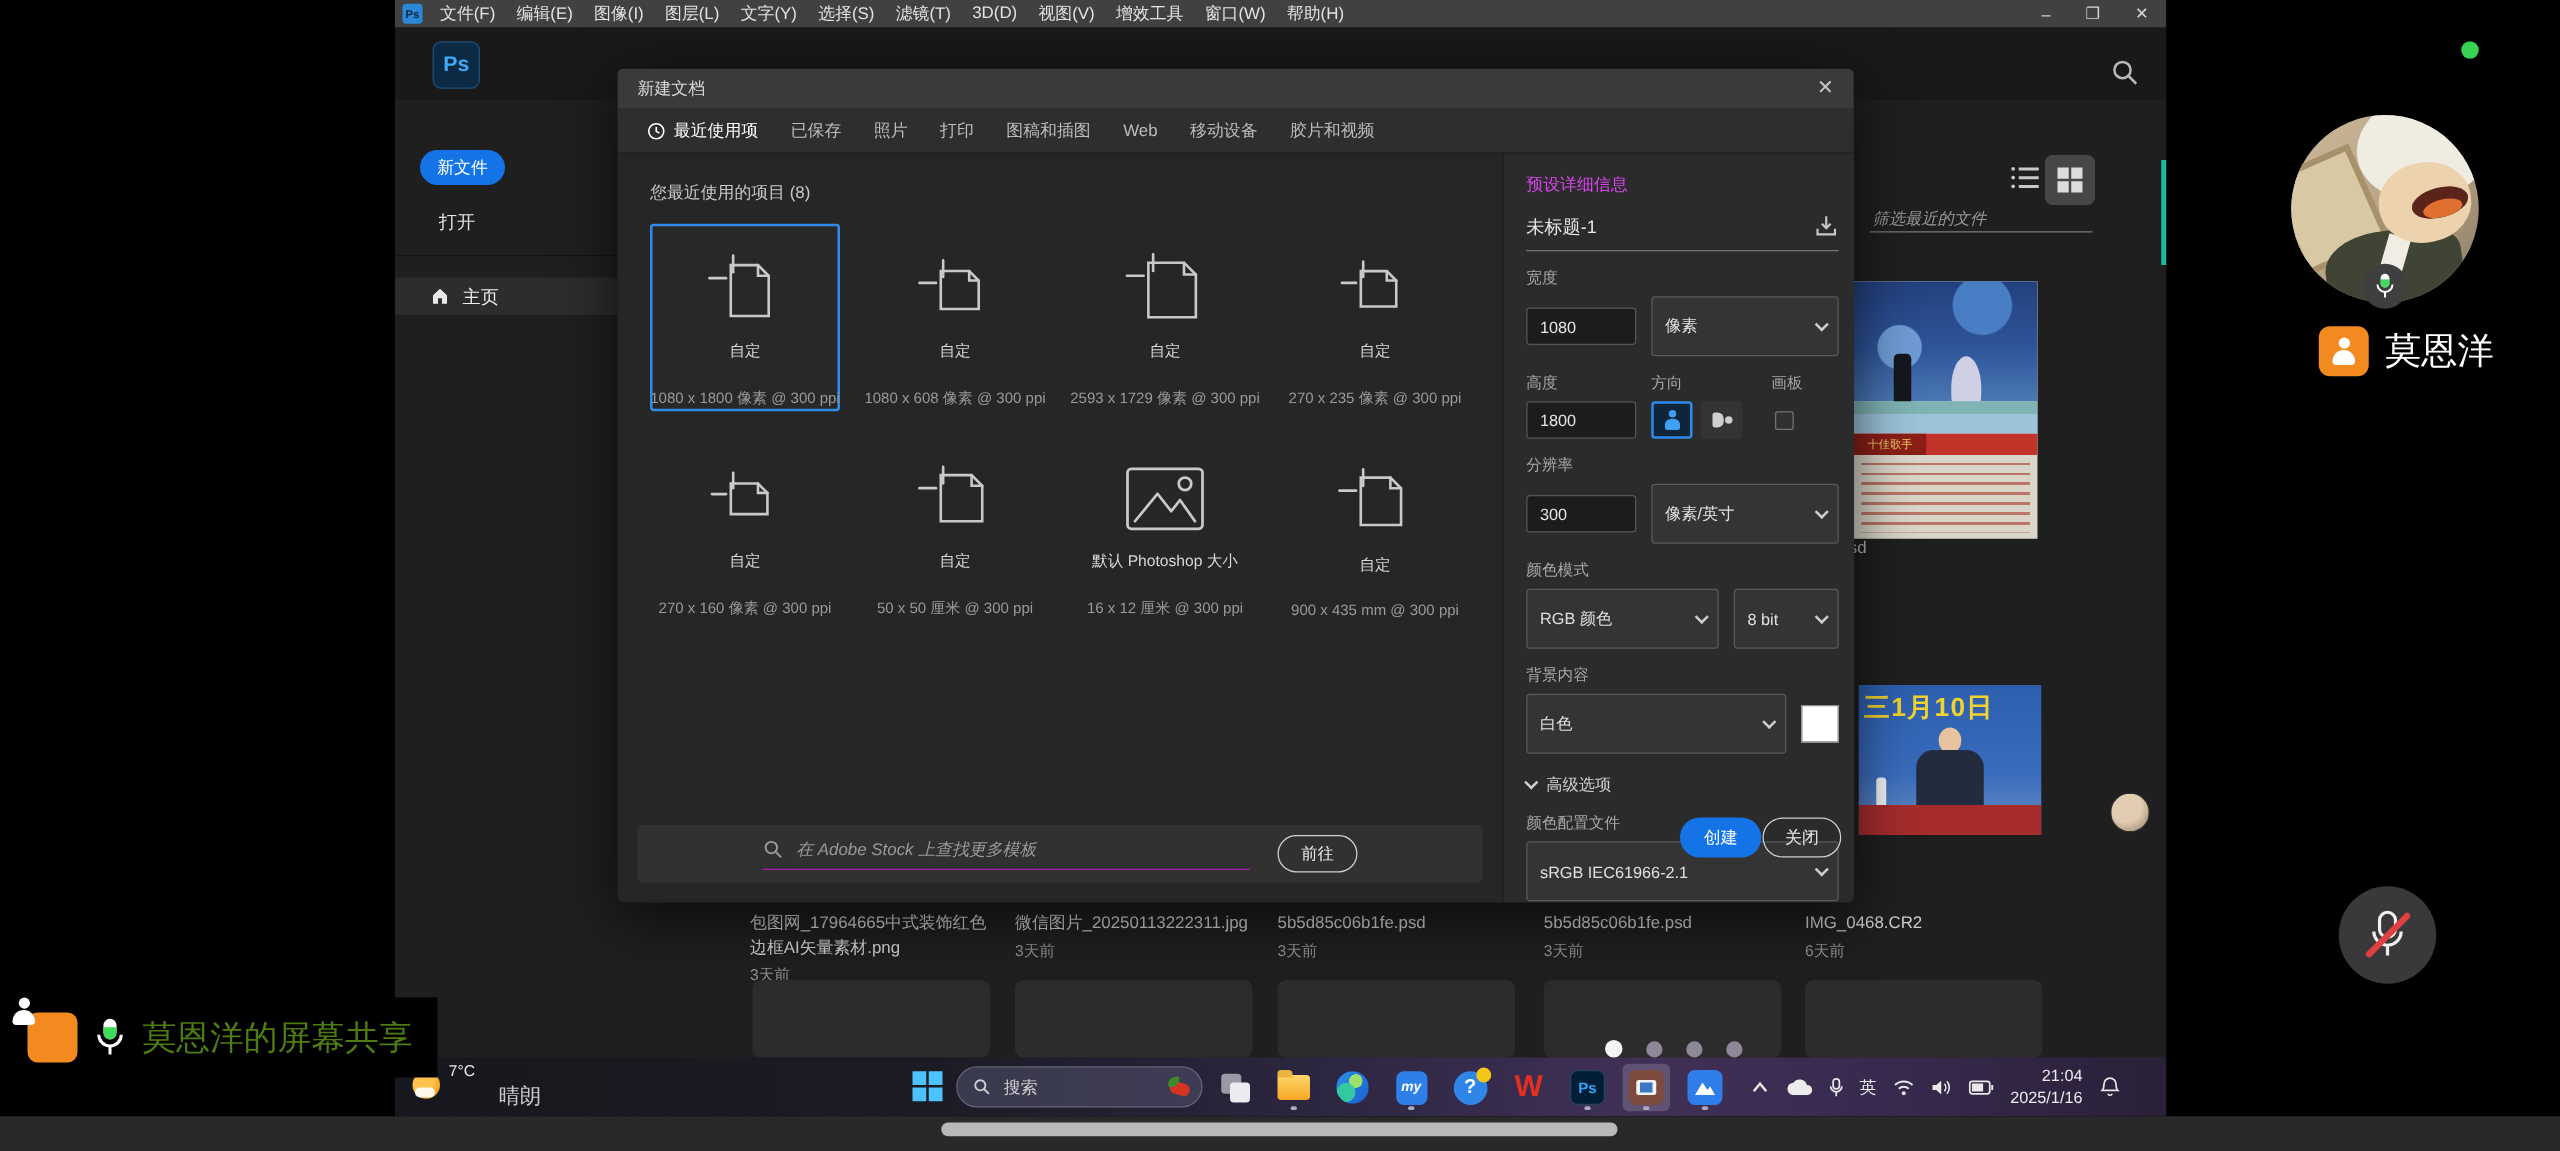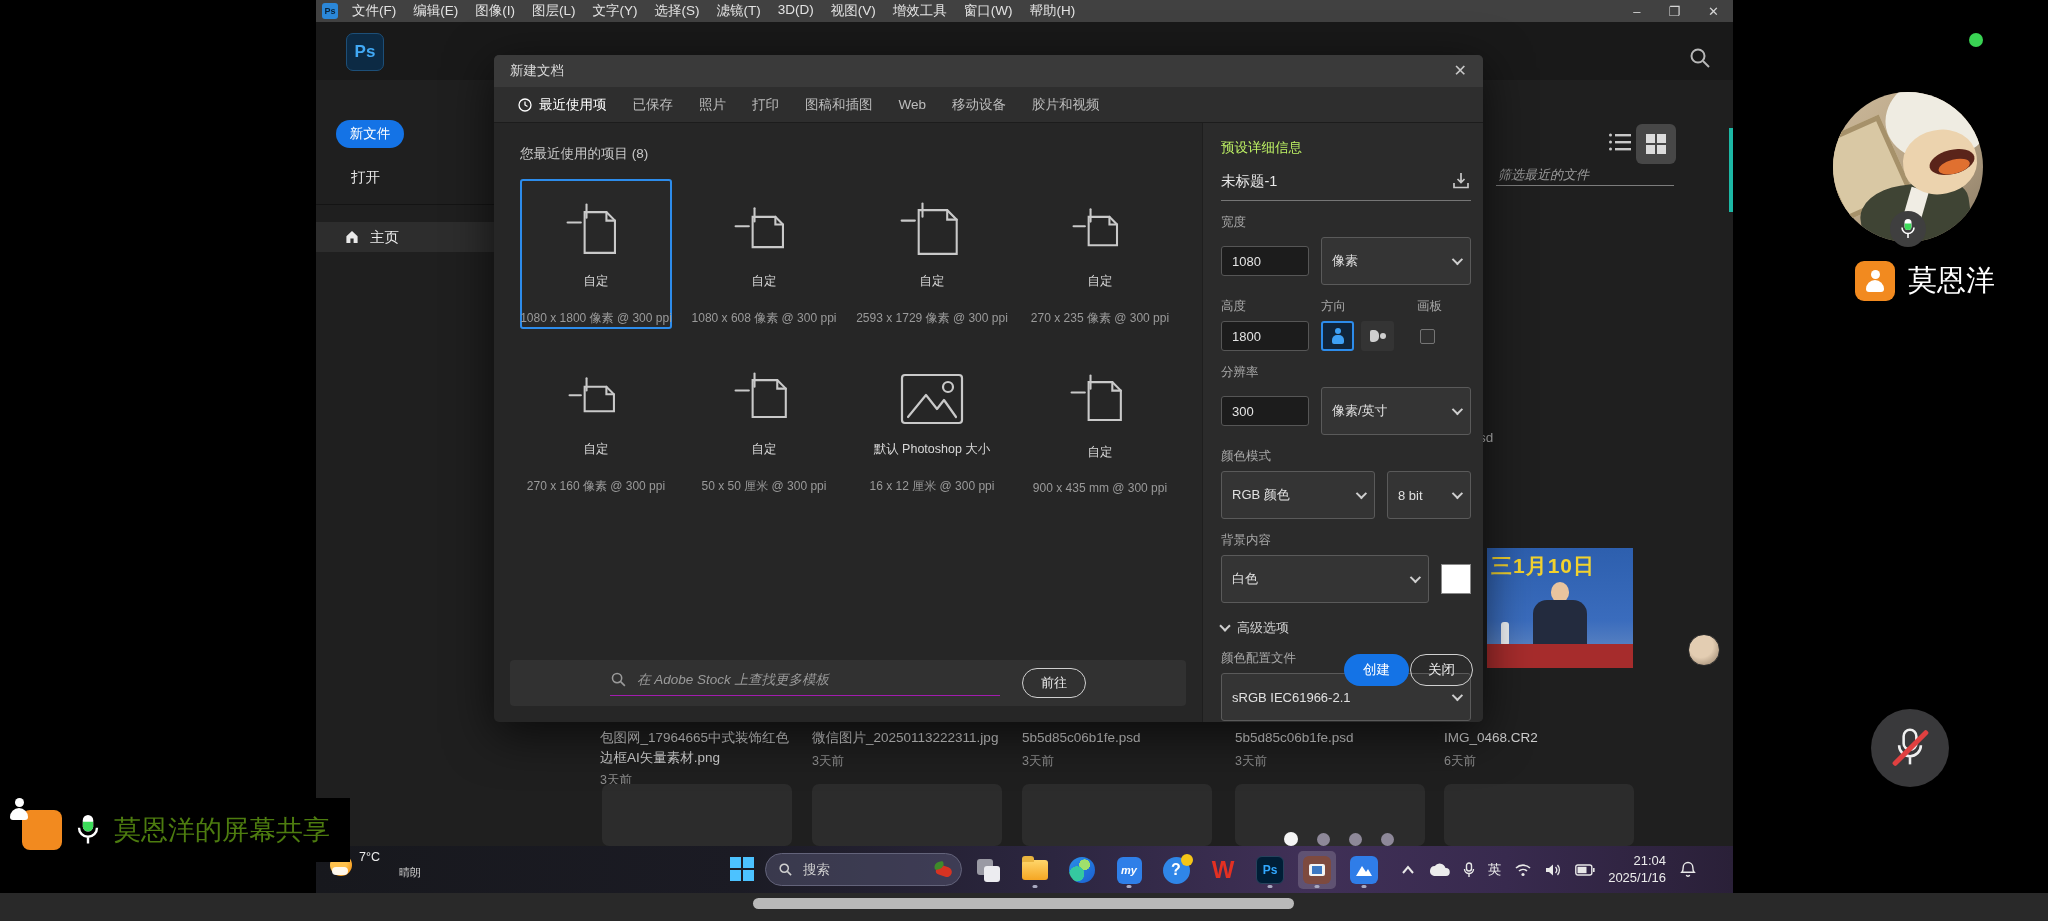--- a/index.html
+++ b/index.html
@@ -56,21 +56,21 @@
   .file-age{color:#8f8f8f;font-size:12.5px;margin-top:5px;}
   .ghost-box{position:absolute;top:784px;width:190px;height:62px;background:#2c2c2c;border-radius:7px;}
 
   
   .taskbar{position:absolute;left:0;top:846px;width:1417px;height:47px;background:linear-gradient(90deg,#17181d 0%,#1b1b24 30%,#2c2640 52%,#403057 70%,#382a4e 84%,#2a2038 100%);}
   .weather{position:absolute;left:14px;top:4px;display:flex;gap:7px;align-items:center;}
   .weather-icon{width:22px;height:22px;border-radius:50%;background:radial-gradient(circle at 35% 35%,#ffc24d 0 45%,#f08300 100%);position:relative;}
   .weather-icon::after{content:"";position:absolute;left:2px;bottom:1px;width:16px;height:8px;background:#fff;border-radius:8px;opacity:.9;}
   .weather-text{display:flex;flex-direction:column;line-height:1.25;}
   .weather-temp{color:#ececec;font-size:12.5px;}
-  .weather-cond{color:#c9c9c9;font-size:11px;padding-left:40px;}
+  .weather-cond{color:#c9c9c9;font-size:17px;padding-left:40px;}
   .tb-start{position:absolute;left:413px;top:10px;}
   .tb-search{position:absolute;left:449px;top:7px;width:197px;height:33px;border-radius:17px;background:rgba(82,82,110,.55);border:1px solid #63637a;display:flex;align-items:center;padding:0 6px 0 12px;gap:8px;}
   .tb-search input{flex:1;background:transparent;border:none;outline:none;color:#d6d6d6;font-size:13.5px;min-width:0;}
   .tb-search input::placeholder{color:#d0d0d0;}
   .pepper{width:22px;height:22px;position:relative;flex:none;}
   .pepper::before{content:"";position:absolute;left:3px;top:7px;width:16px;height:10px;background:#d63322;border-radius:0 10px 10px 8px;transform:rotate(18deg);}
   .pepper::after{content:"";position:absolute;left:1px;top:3px;width:10px;height:7px;background:#3f8a2a;border-radius:6px 2px 6px 2px;transform:rotate(-15deg);}
   .tb-icons{position:absolute;left:653px;top:5px;display:flex;gap:9px;align-items:center;}
   .tb-ic{width:38px;height:38px;display:flex;align-items:center;justify-content:center;position:relative;border-radius:5px;}
   .tb-ic.active{background:rgba(255,255,255,.17);}
@@ -118,21 +118,21 @@
   .tile .ticon{height:86px;display:flex;align-items:center;justify-content:center;}
   .tile .tname{color:#d8d8d8;font-size:12.5px;margin-top:2px;text-align:center;}
   .tile .tdims{color:#9a9a9a;font-size:12px;margin-top:20px;white-space:nowrap;}
   .stock-strip{position:absolute;left:16px;right:16px;bottom:16px;height:46px;background:#313131;border-radius:4px;display:flex;align-items:center;justify-content:center;gap:22px;}
   .stock-group{display:flex;align-items:center;gap:10px;border-bottom:1px solid #a21caf;padding-bottom:6px;width:390px;}
   .stock-ph{color:#9a9a9a;font-size:13.5px;font-style:italic;}
   .go-btn{border:1.5px solid #d0d0d0;border-radius:16px;padding:5px 18px;color:#ececec;font-size:13px;}
 
   
   .panel{width:287px;background:#2b2b2b;border-left:1px solid #1e1e1e;position:relative;padding:16px 18px;flex:none;}
-  .p-title{color:#bef264;font-size:13.5px;}
+  .p-title{color:#d946ef;font-size:13.5px;}
   .p-name-row{margin-top:14px;display:flex;align-items:center;border-bottom:1px solid #767676;padding-bottom:9px;}
   .p-name{color:#e9e9e9;font-size:14.5px;flex:1;}
   .p-label{color:#a8a8a8;font-size:12.5px;margin-top:13px;margin-bottom:6px;}
   .row{display:flex;gap:12px;align-items:center;}
   .numfield{background:#1c1c1c;border:1px solid #565656;border-radius:3px;height:30px;color:#e4e4e4;font-size:13px;padding-left:10px;outline:none;}
   .dd{background:#343434;border:1px solid #5a5a5a;border-radius:3px;height:48px;display:flex;align-items:center;padding:0 10px;color:#e0e0e0;font-size:13px;}
   .dd .lbl{flex:1;white-space:nowrap;overflow:hidden;}
   .chev{width:8px;height:8px;border-right:2px solid #cfcfcf;border-bottom:2px solid #cfcfcf;transform:rotate(45deg) translateY(-2px);flex:none;}
   .lab3{display:grid;grid-template-columns:88px 84px auto;gap:12px;}
   .orient{display:flex;gap:7px;}
@@ -239,20 +239,30 @@
     <div class="view-grid">
       <svg width="22" height="22" viewBox="0 0 22 22">
           <rect x="1" y="1" width="9" height="9" fill="#dcdcdc"></rect>
           <rect x="12" y="1" width="9" height="9" fill="#dcdcdc"></rect>
           <rect x="1" y="12" width="9" height="9" fill="#dcdcdc"></rect>
           <rect x="12" y="12" width="9" height="9" fill="#dcdcdc"></rect>
         </svg>
     </div>
     <input class="filter-input" placeholder="筛选最近的文件" style="">
 
+    <div class="thumb1">
+      <div class="t1-art"></div>
+      <div class="t1-man"></div>
+      <div class="t1-girl"></div>
+      <div class="t1-floor"></div>
+      <div class="t1-banner">
+        <div class="t1-banner-box">十佳歌手</div>
+      </div>
+      <div class="t1-text"></div>
+    </div>
     <div class="thumb-partial">sd</div>
     <div class="thumb2">
       <div class="t2-date">三1月10日</div>
       <div class="t2-head"></div>
       <div class="t2-body"></div>
       <div class="t2-bottle"></div>
       <div class="t2-table"></div>
     </div>
 
     <div class="file-col" style="left:284px;">

